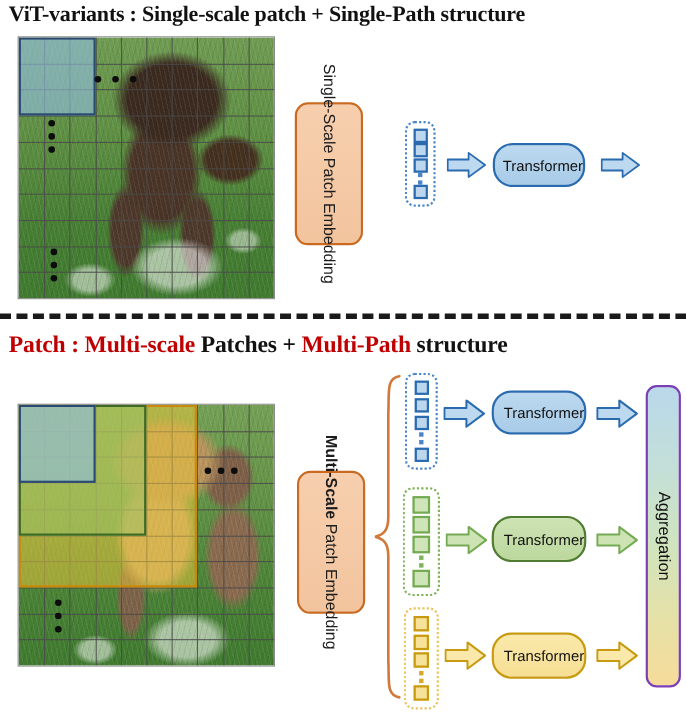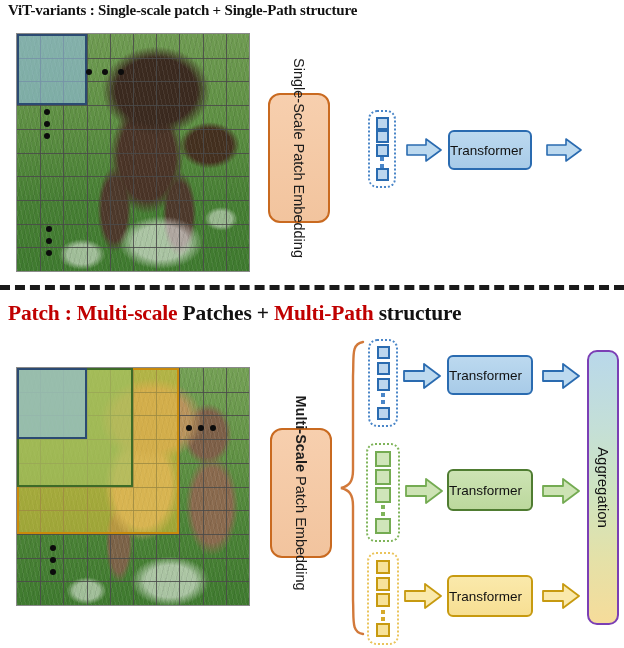--- a/index.html
+++ b/index.html
@@ -1,21 +1,21 @@
 <!DOCTYPE html>
 <html><head>
 <meta charset="utf-8">
 <style>
   html,body{margin:0;padding:0;background:#ffffff;}
   body{width:624px;height:648px;position:relative;overflow:hidden;
        font-family:"Liberation Sans", sans-serif;}
 
   .title{position:absolute;font-family:"Liberation Serif", serif;font-weight:bold;
          white-space:nowrap;letter-spacing:-0.2px;}
-  #title-top{left:8px;top:2px;font-size:15px;color:#111111;}
+  #title-top{left:8px;top:2px;font-size:20px;color:#111111;}
   #title-bottom{left:8px;top:301px;font-size:21.5px;color:#111111;}
   .accent{color:#c00000;}
 
   #divider{position:absolute;left:0px;top:285px;width:624px;height:0;
            border-top:5px dashed #1a1a1a;}
 
   
   .photo{position:absolute;overflow:hidden;}
   .grid-lines{position:absolute;inset:0;}
   .grid-lines i{position:absolute;background:#4a4a4a;opacity:.85;}
@@ -69,22 +69,22 @@
   .c-green .vdots s{background:#7fb45a;}
   .c-yellow{border:2px dotted #eac45c;}
   .c-yellow .tk{background:#f7e29a;border:2px solid #c79a10;}
   .c-yellow .vdots s{background:#d6a92a;}
 
   
   .barrow{position:absolute;}
   .barrow svg{display:block;}
 
   
-  .tf{position:absolute;box-sizing:border-box;border-radius:6px;
-      display:flex;align-items:center;justify-content:flex-start;
+  .tf{position:absolute;box-sizing:border-box;border-radius:18px;
+      display:flex;align-items:center;justify-content:flex-end;
       font-size:13.5px;color:#111;}
   .tf-blue{background:linear-gradient(180deg,#bcd9ef,#a8cbe8);border:2px solid #2a6bb0;}
   .tf-green{background:linear-gradient(180deg,#cde3b4,#bcd89d);border:2px solid #4f7c31;}
   .tf-yellow{background:linear-gradient(180deg,#fae9ab,#f7df93);border:2px solid #c79a10;}
 
   
   #aggregation{position:absolute;box-sizing:border-box;border-radius:10px;
     border:2px solid #7b3fb5;
     background:linear-gradient(180deg,#b9d8ea 0%,#c4dfd7 28%,#cfe4bf 52%,#e4e1a8 76%,#f6dc9a 100%);
     display:flex;align-items:center;justify-content:center;}

